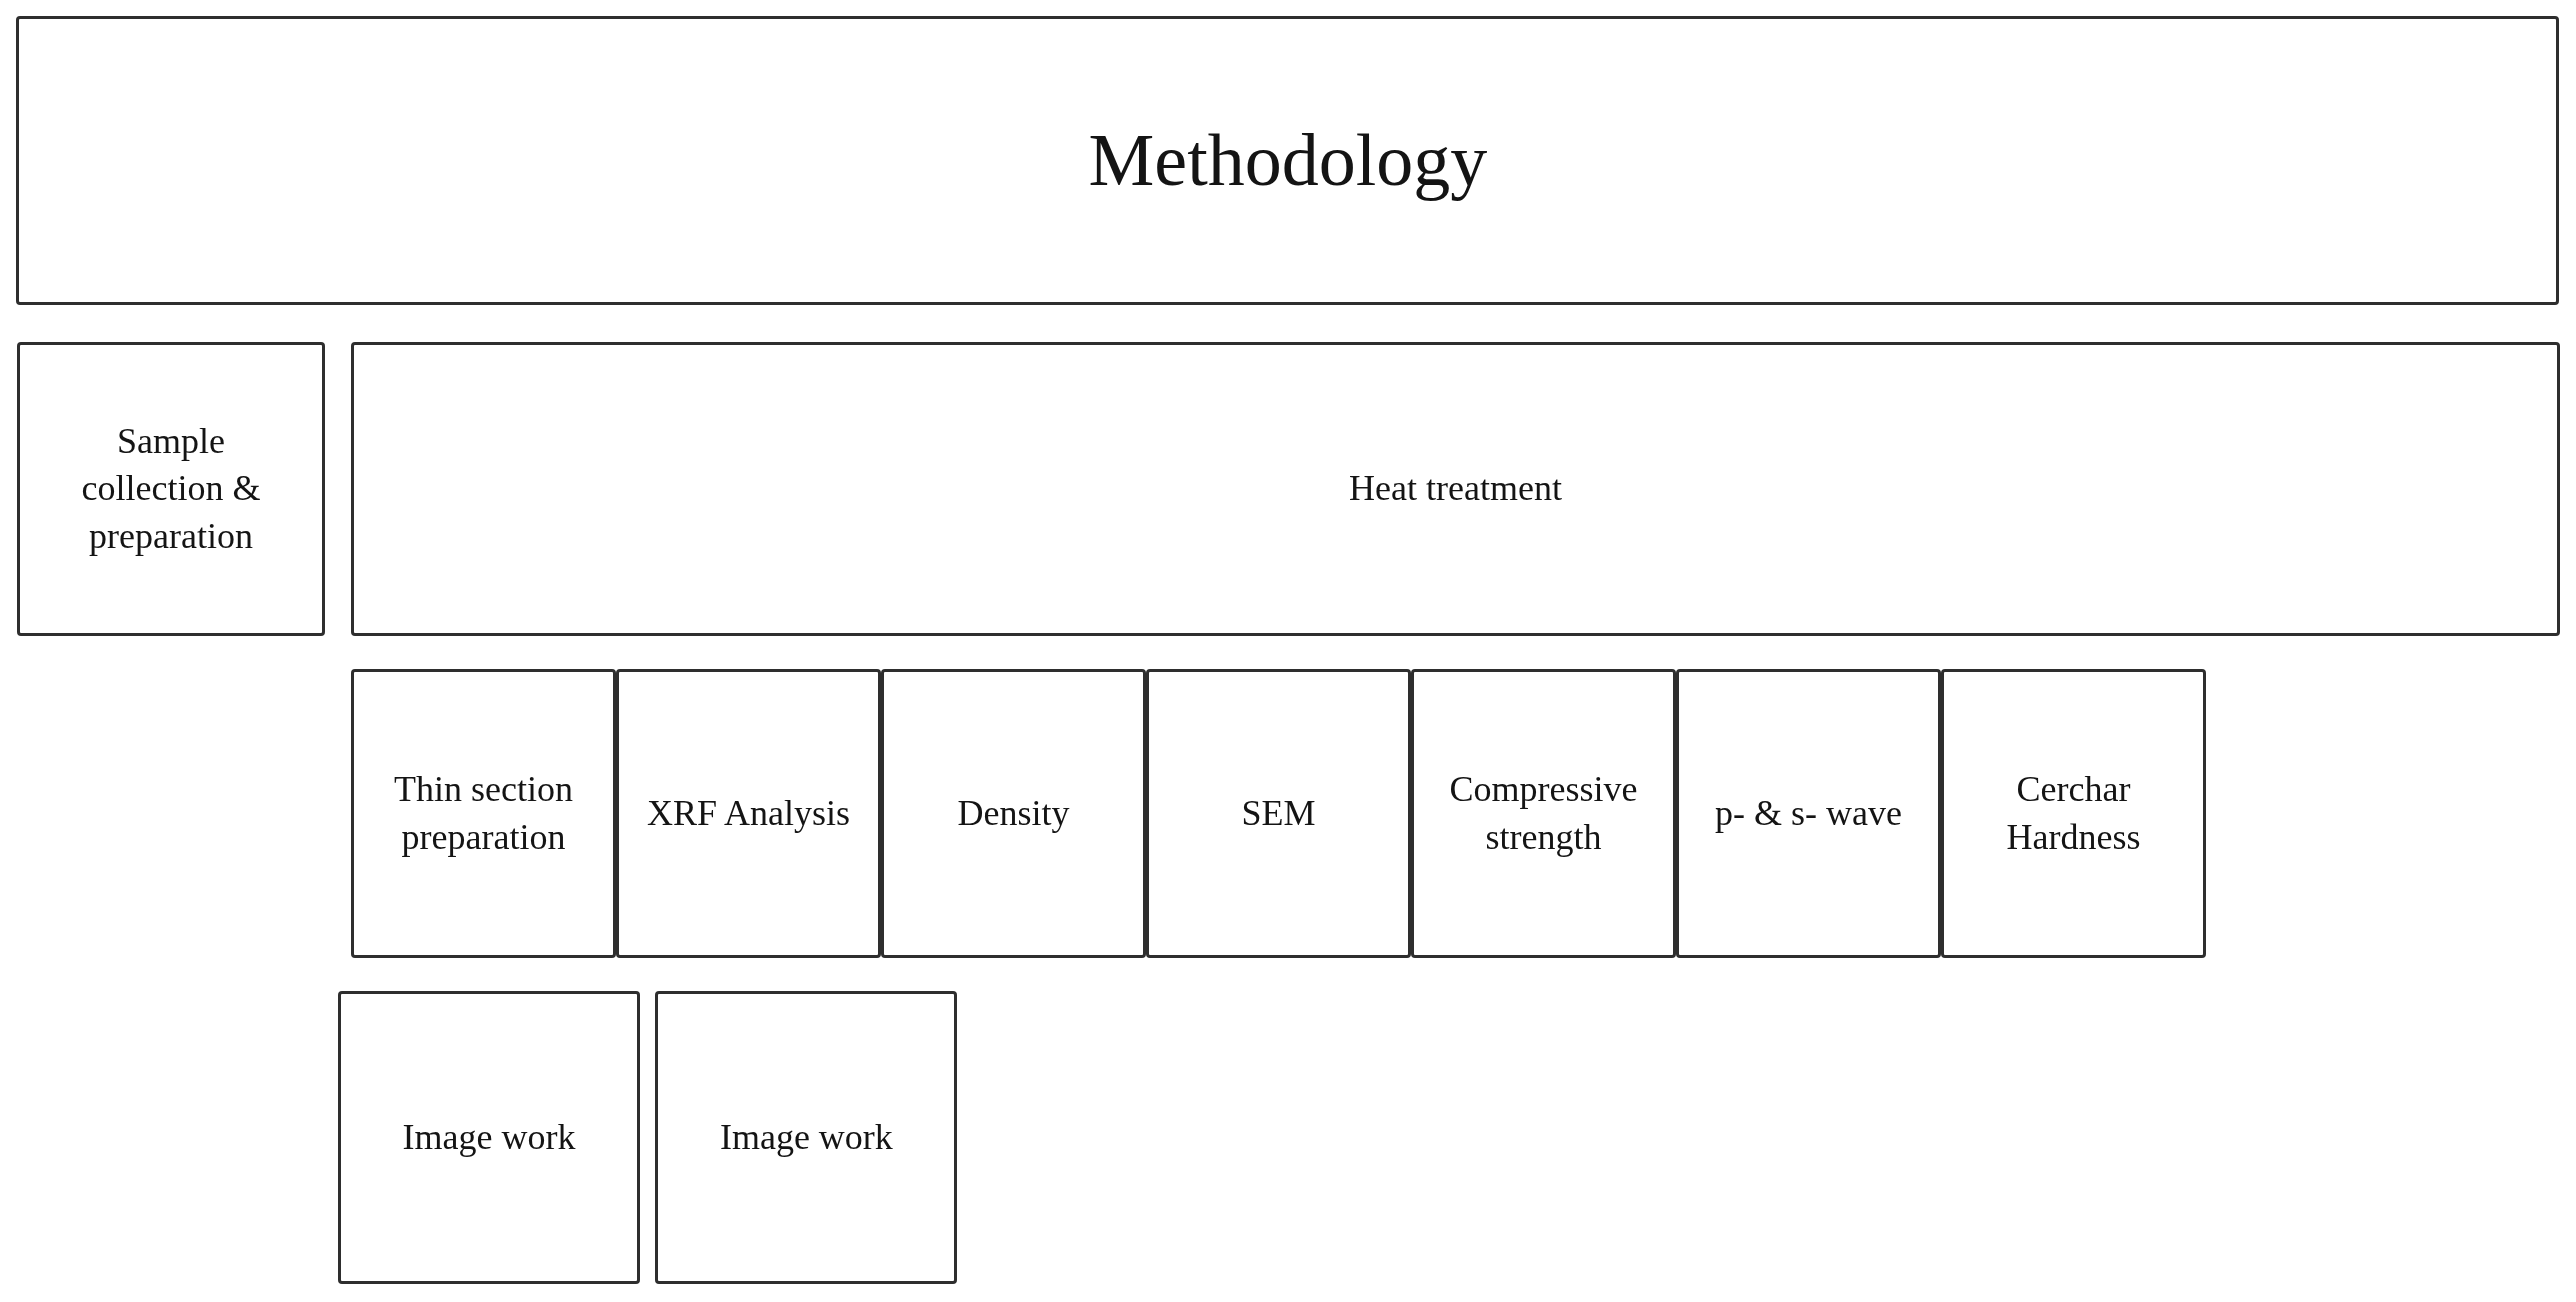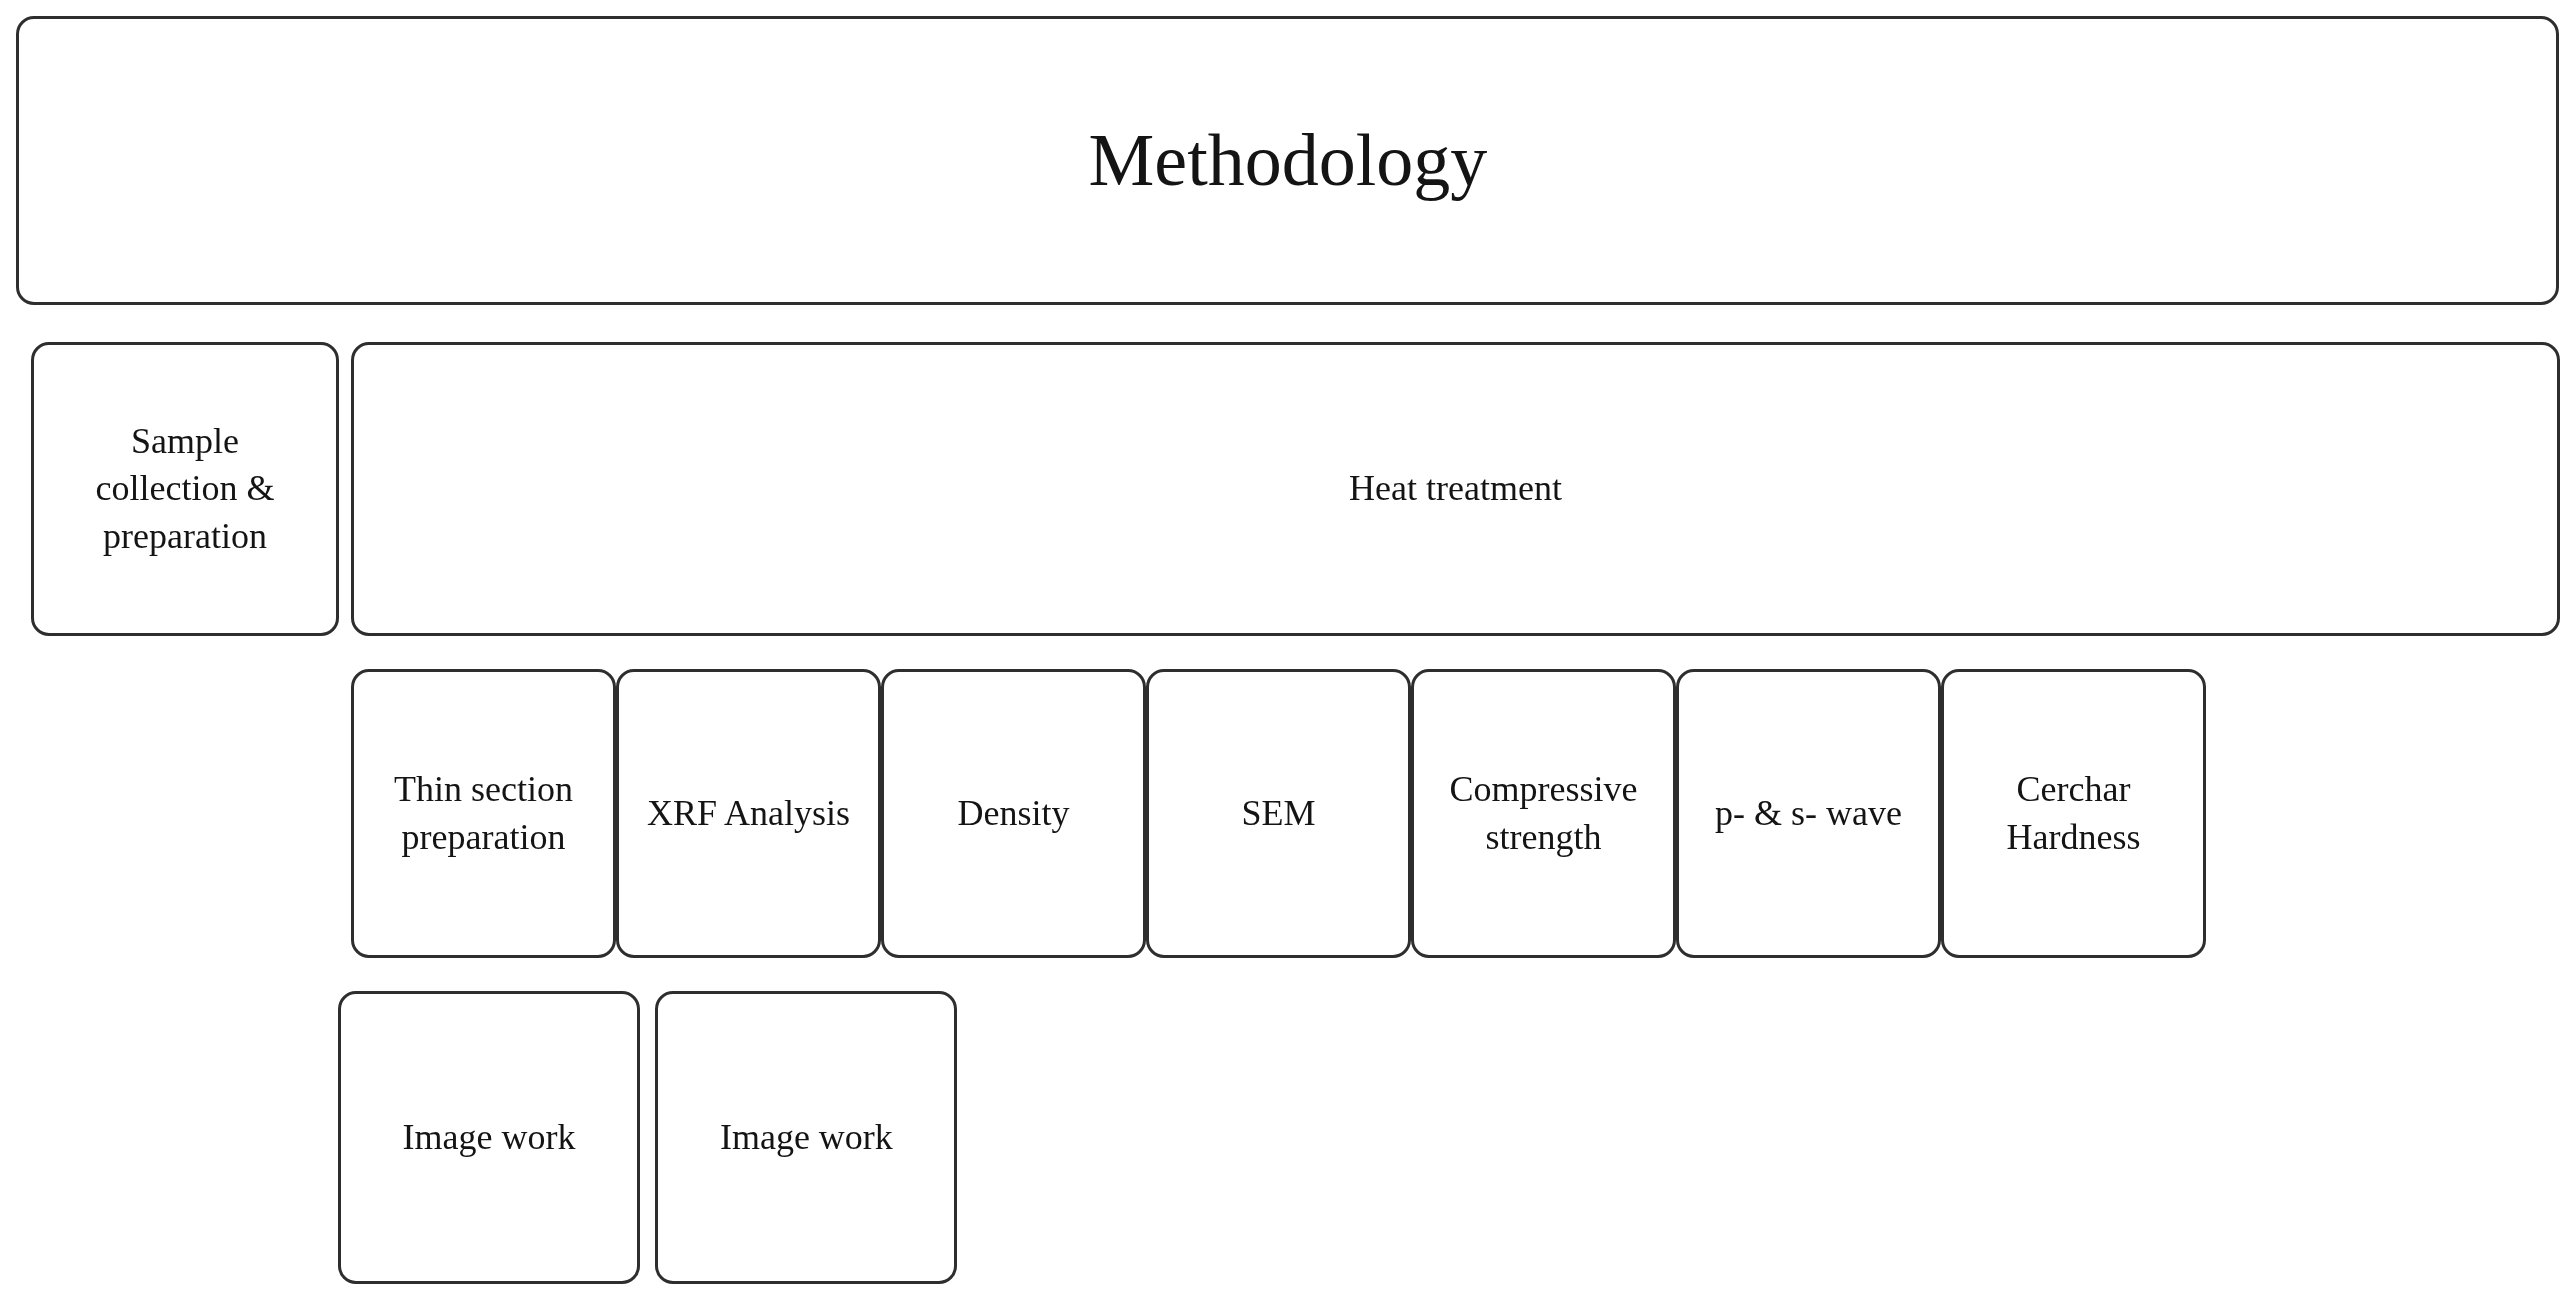--- a/index.html
+++ b/index.html
@@ -15,21 +15,21 @@
   }
   .canvas {
     position: relative;
     width: 2576px;
     height: 1303px;
     background: var(--bg);
     overflow: hidden;
   }
   .box {
     border: 3.1px solid var(--border);
-    border-radius: 18px;
+    border-radius: 4px;
     background: var(--bg);
     display: flex;
     align-items: center;
     justify-content: center;
     text-align: center;
     white-space: pre-line;
     font-size: 36px;
     line-height: 1.32;
     color: var(--text);
   }
@@ -38,21 +38,21 @@
   
   .title-box {
     left: 16.4px; top: 16.4px;
     width: 2543px; height: 289px;
     font-size: 74px;
     line-height: 1.1;
   }
 
   
   .sample-box {
-    left: 31px; top: 342px;
+    left: 17px; top: 342px;
     width: 308px; height: 294px;
   }
   .heat-box {
     left: 351px; top: 342px;
     width: 2209px; height: 294px;
   }
 
   
   .row3 {
     position: absolute;

